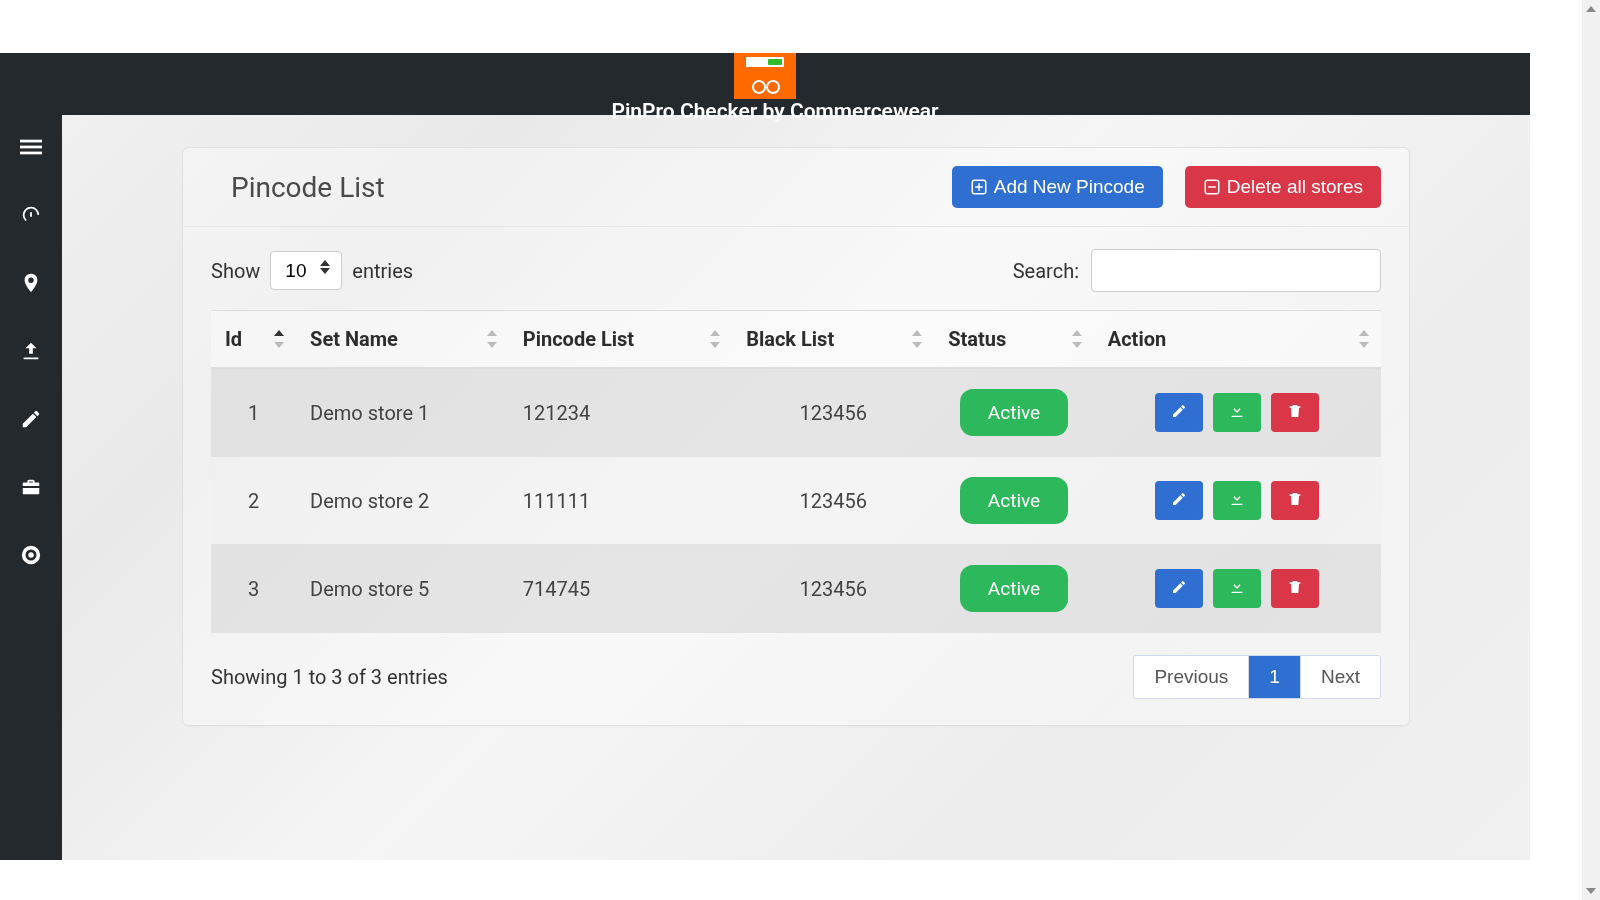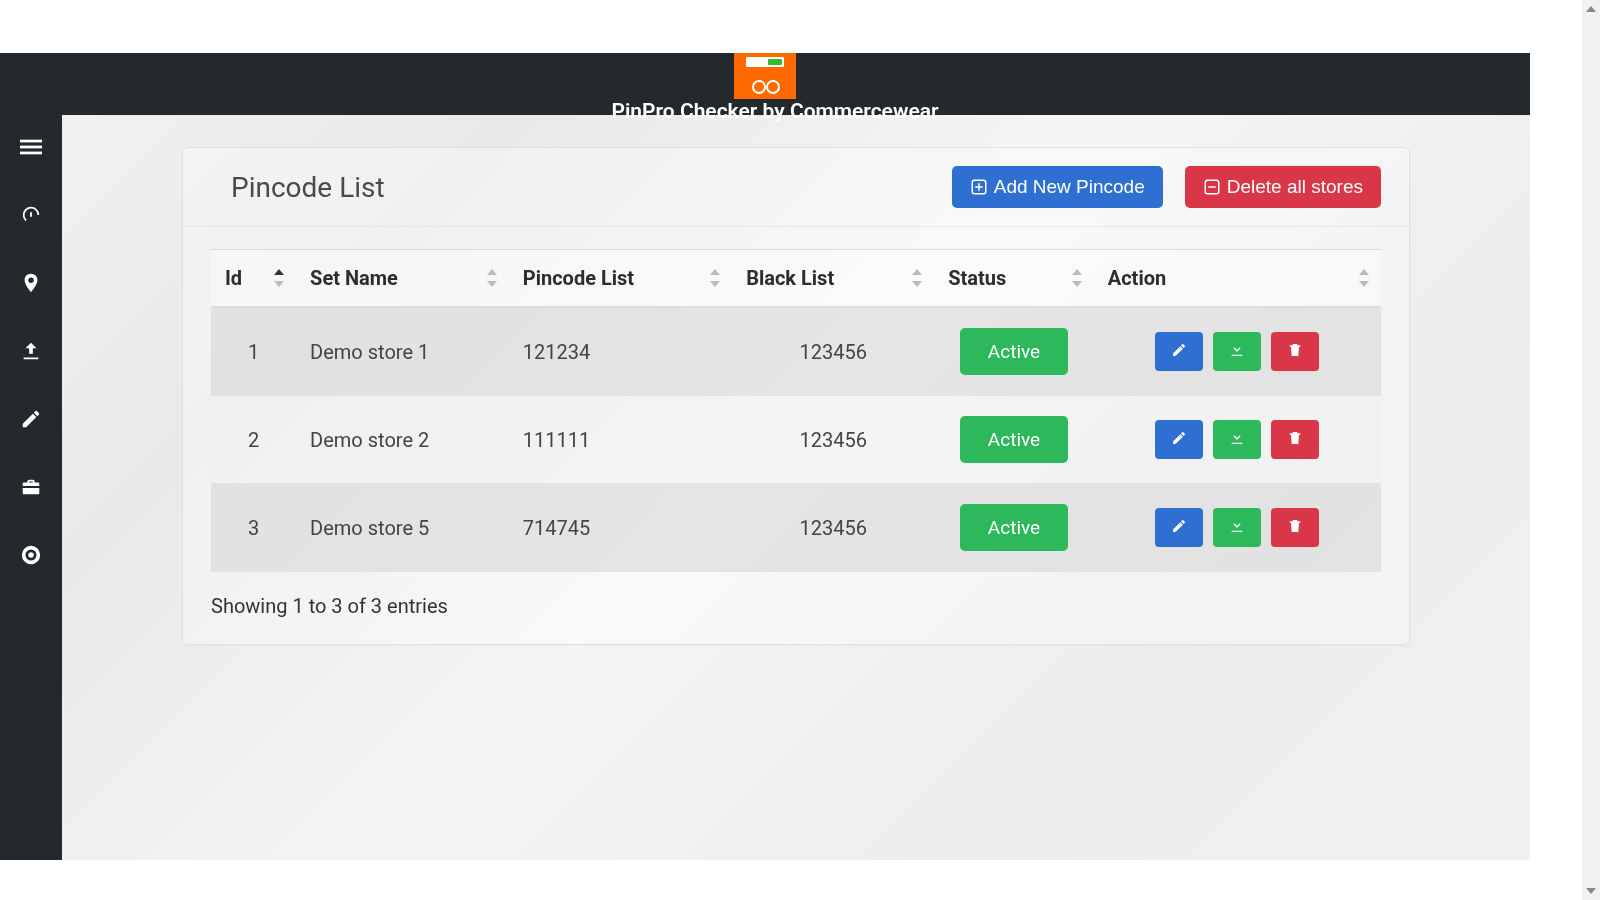--- a/index.html
+++ b/index.html
@@ -47,21 +47,21 @@
 table.data th.sorted .sort::before { border-bottom-color:#333; }
 table.data td { padding: 20px 14px; font-size: 20px; color: #444; border-bottom: 1px solid #e3e3e3; }
 table.data tbody tr:nth-child(odd) { background: rgba(210,210,210,0.5); }
 table.data tbody tr:nth-child(even) { background: rgba(240,240,240,0.45); }
 .col-id { width: 80px; text-align: center; }
 .col-set { width: 200px; }
 .col-pin { width: 210px; }
 .col-black { width: 190px; text-align: center; }
 .col-status { width: 150px; text-align: center; }
 .col-action { width: 270px; }
-.status-badge { display: inline-block; background: #2eb85c; color: #fff; padding: 12px 28px; border-radius: 5px; font-size: 19px; }
+.status-badge { display: inline-block; background: #2eb85c; color: #fff; padding: 12px 28px; border-radius: 13px; font-size: 19px; }
 .action-btns { display: flex; gap: 10px; justify-content: center; }
 .action-btns .btn { padding: 10px 16px; }
 .action-btns svg { width: 16px; height: 16px; fill: #fff; }
 .table-footer { display: flex; justify-content: space-between; align-items: center; margin-top: 22px; font-size: 20px; color: #333; }
 .pagination { display: flex; border: 1px solid #d0d7e6; border-radius: 3px; overflow: hidden; }
 .page-btn { padding: 10px 20px; background: #fff; color: #555; border: none; border-left: 1px solid #d0d7e6; font-size: 19px; cursor: pointer; }
 .page-btn:first-child { border-left: none; }
 .page-btn.active { background: #2f6fd1; color: #fff; }
 .vscroll { position: absolute; right: 0; top: 0; width: 18px; height: 100%; background: #f1f1f1; }
 .vscroll-thumb-top { position: absolute; top: 0; width: 100%; height: 18px; display:flex; align-items:center; justify-content:center; }
@@ -138,20 +138,35 @@
               <button class="btn btn-danger">
                 <svg width="18" height="18" viewBox="0 0 24 24" fill="#fff">
                     <rect x="3" y="3" width="18" height="18" rx="3" fill="none" stroke="#fff" stroke-width="2"></rect>
                     <rect x="7" y="11" width="10" height="2"></rect>
                   </svg>
                 <span>Delete all stores</span>
               </button>
             </div>
           </div>
           <div class="card-body">
+            <div class="table-controls">
+              <div class="length-control">
+                <span>Show</span>
+                <div class="length-select">
+                  <select>
+                    <option>10</option>
+                  </select>
+                </div>
+                <span>entries</span>
+              </div>
+              <div class="search-control">
+                <span>Search:</span>
+                <input type="text" value="" style="">
+              </div>
+            </div>
             <table class="data">
               <thead>
                 <tr>
                   <th class="col-id sorted"><span>Id</span><span class="sort"></span></th>
                   <th class="col-set"><span>Set Name</span><span class="sort"></span></th>
                   <th class="col-pin"><span>Pincode List</span><span class="sort"></span></th>
                   <th class="col-black"><span>Black List</span><span class="sort"></span></th>
                   <th class="col-status"><span>Status</span><span class="sort"></span></th>
                   <th class="col-action"><span>Action</span><span class="sort"></span></th>
                 </tr>
@@ -232,20 +247,25 @@
                               <path d="M6 7h12l-1 14H7L6 7zm3-4h6l1 2h4v2H4V5h4l1-2z"></path>
                             </svg></span>
                         </button>
                       </div>
                     </td>
                   </tr>
                 </tbody>
             </table>
             <div class="table-footer">
               <div>Showing 1 to 3 of 3 entries</div>
+              <div class="pagination">
+                <button class="page-btn">Previous</button>
+                <button class="page-btn active">1</button>
+                <button class="page-btn">Next</button>
+              </div>
             </div>
           </div>
         </div>
       </div>
     </div>
   </div>
   <div class="vscroll">
     <div class="vscroll-thumb-top"></div>
     <div class="vscroll-thumb-bottom"></div>
   </div>

